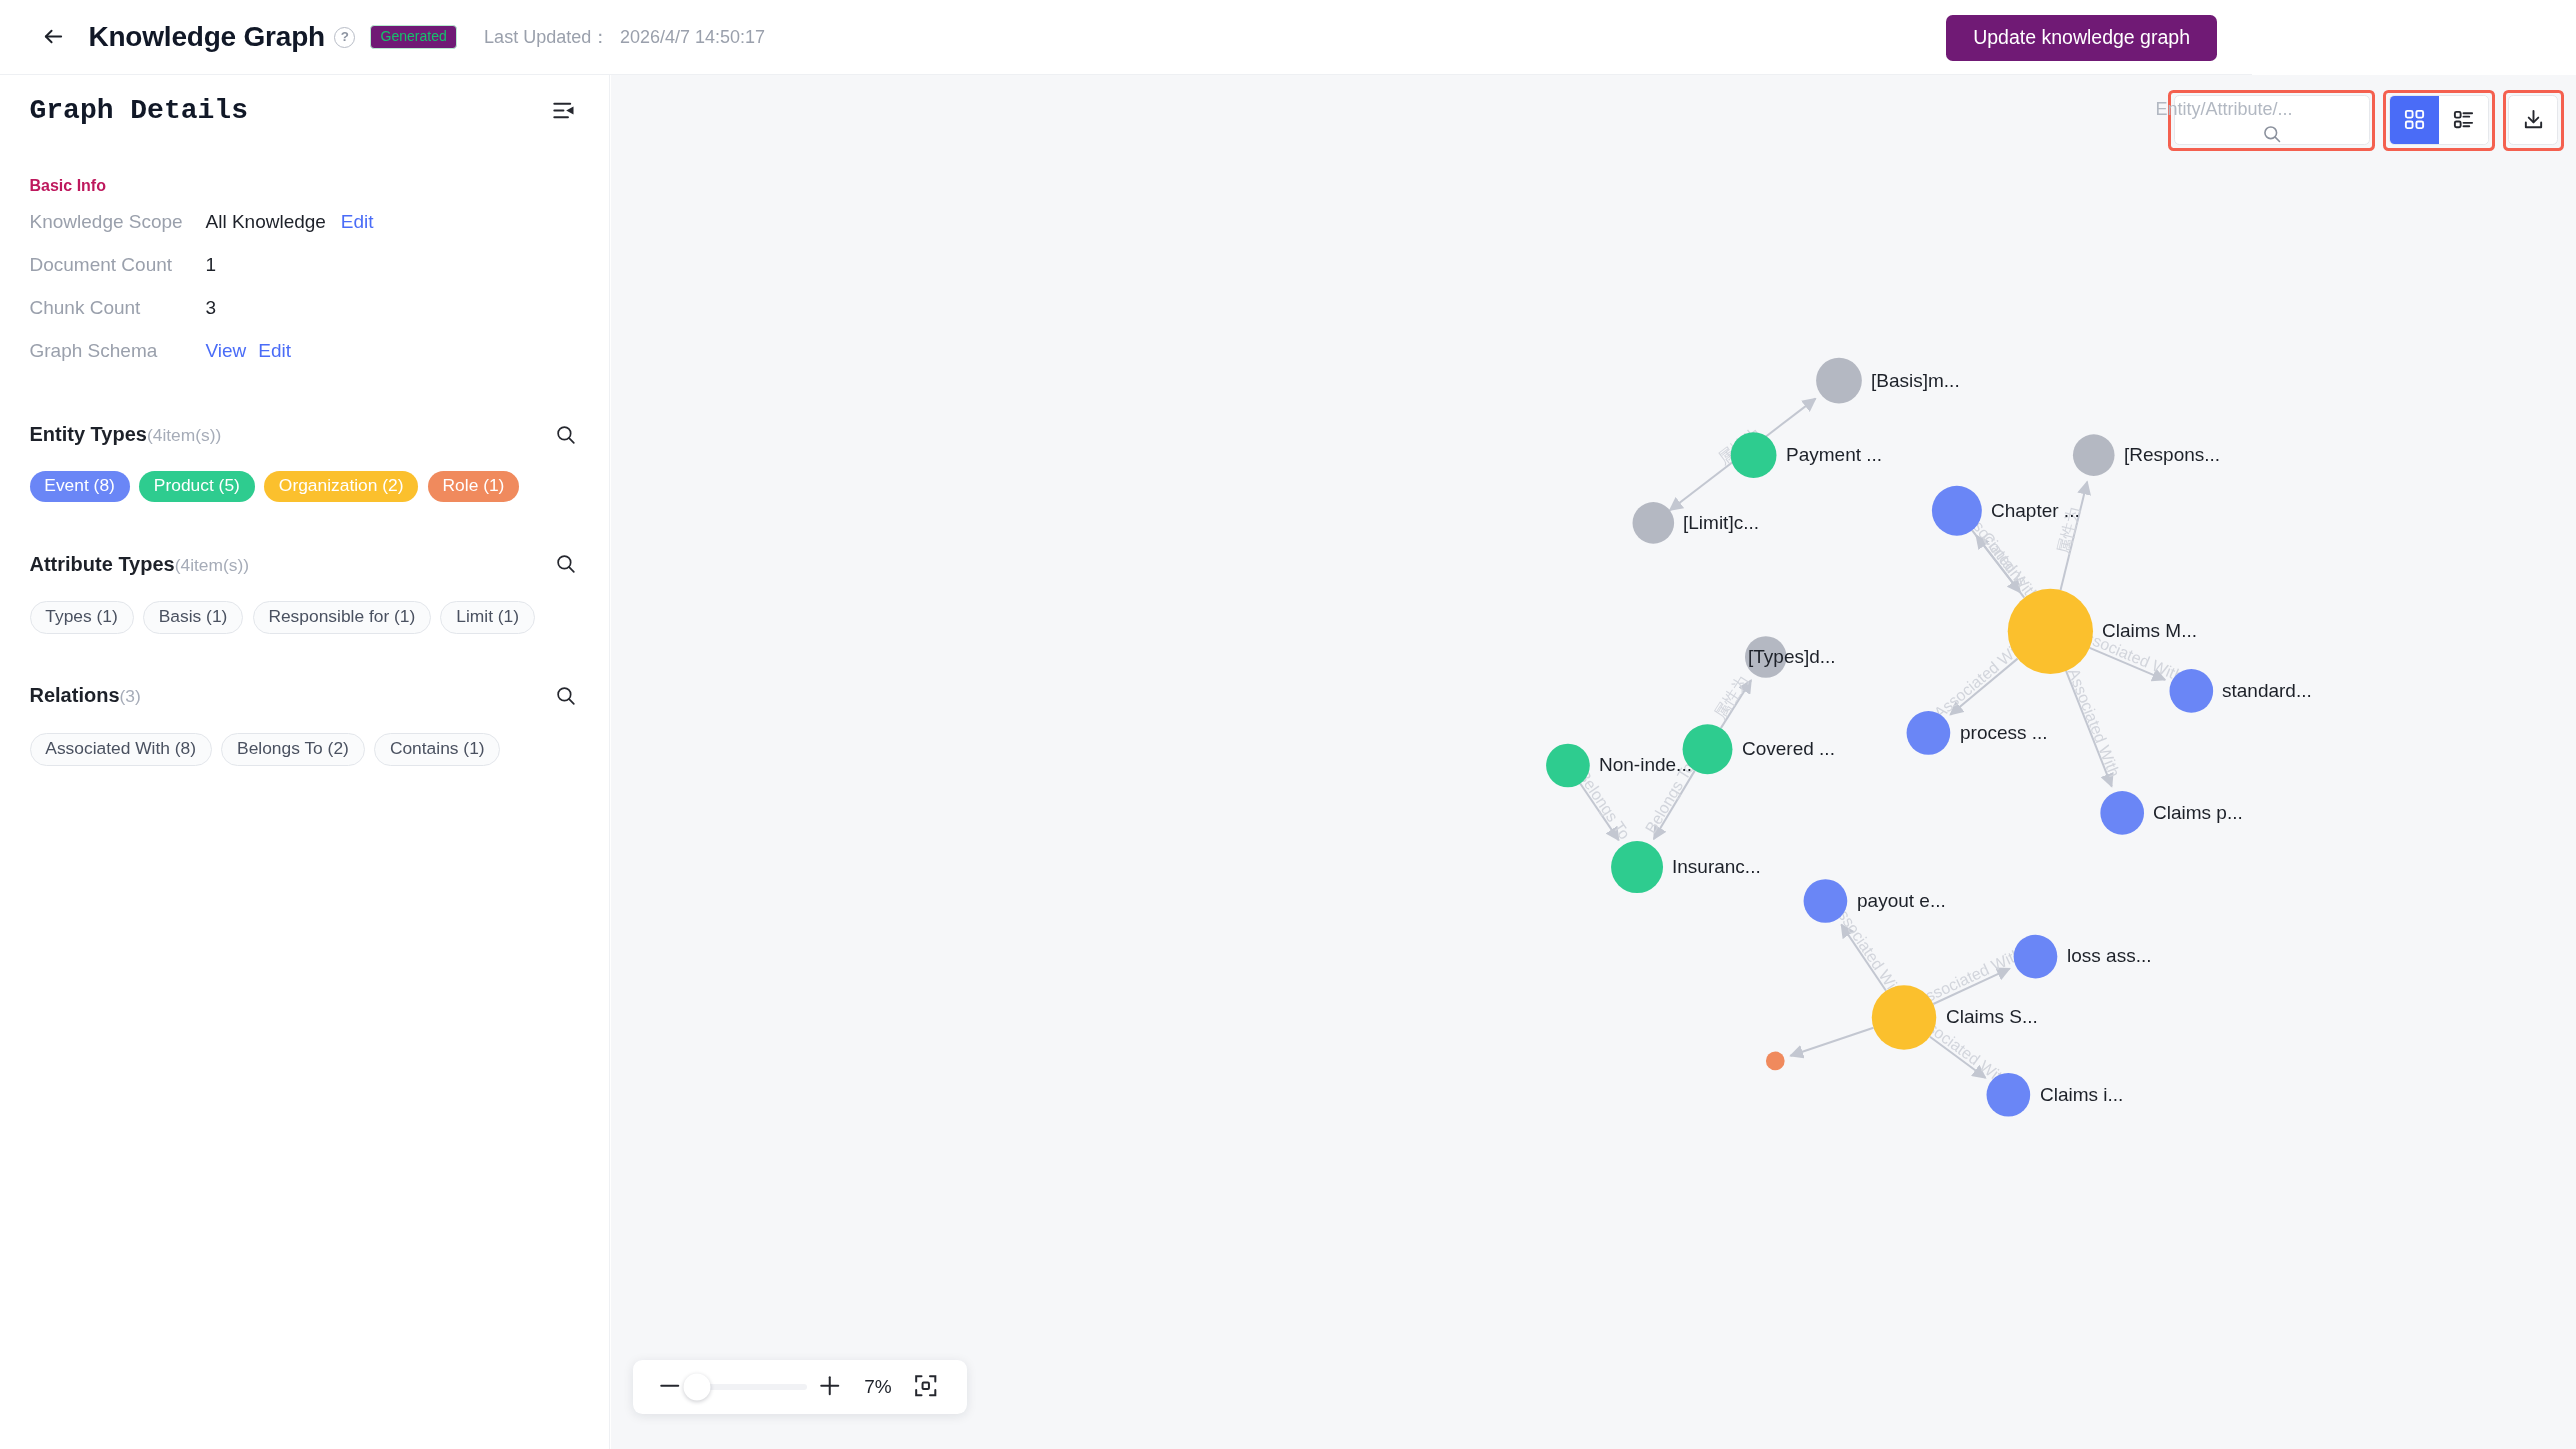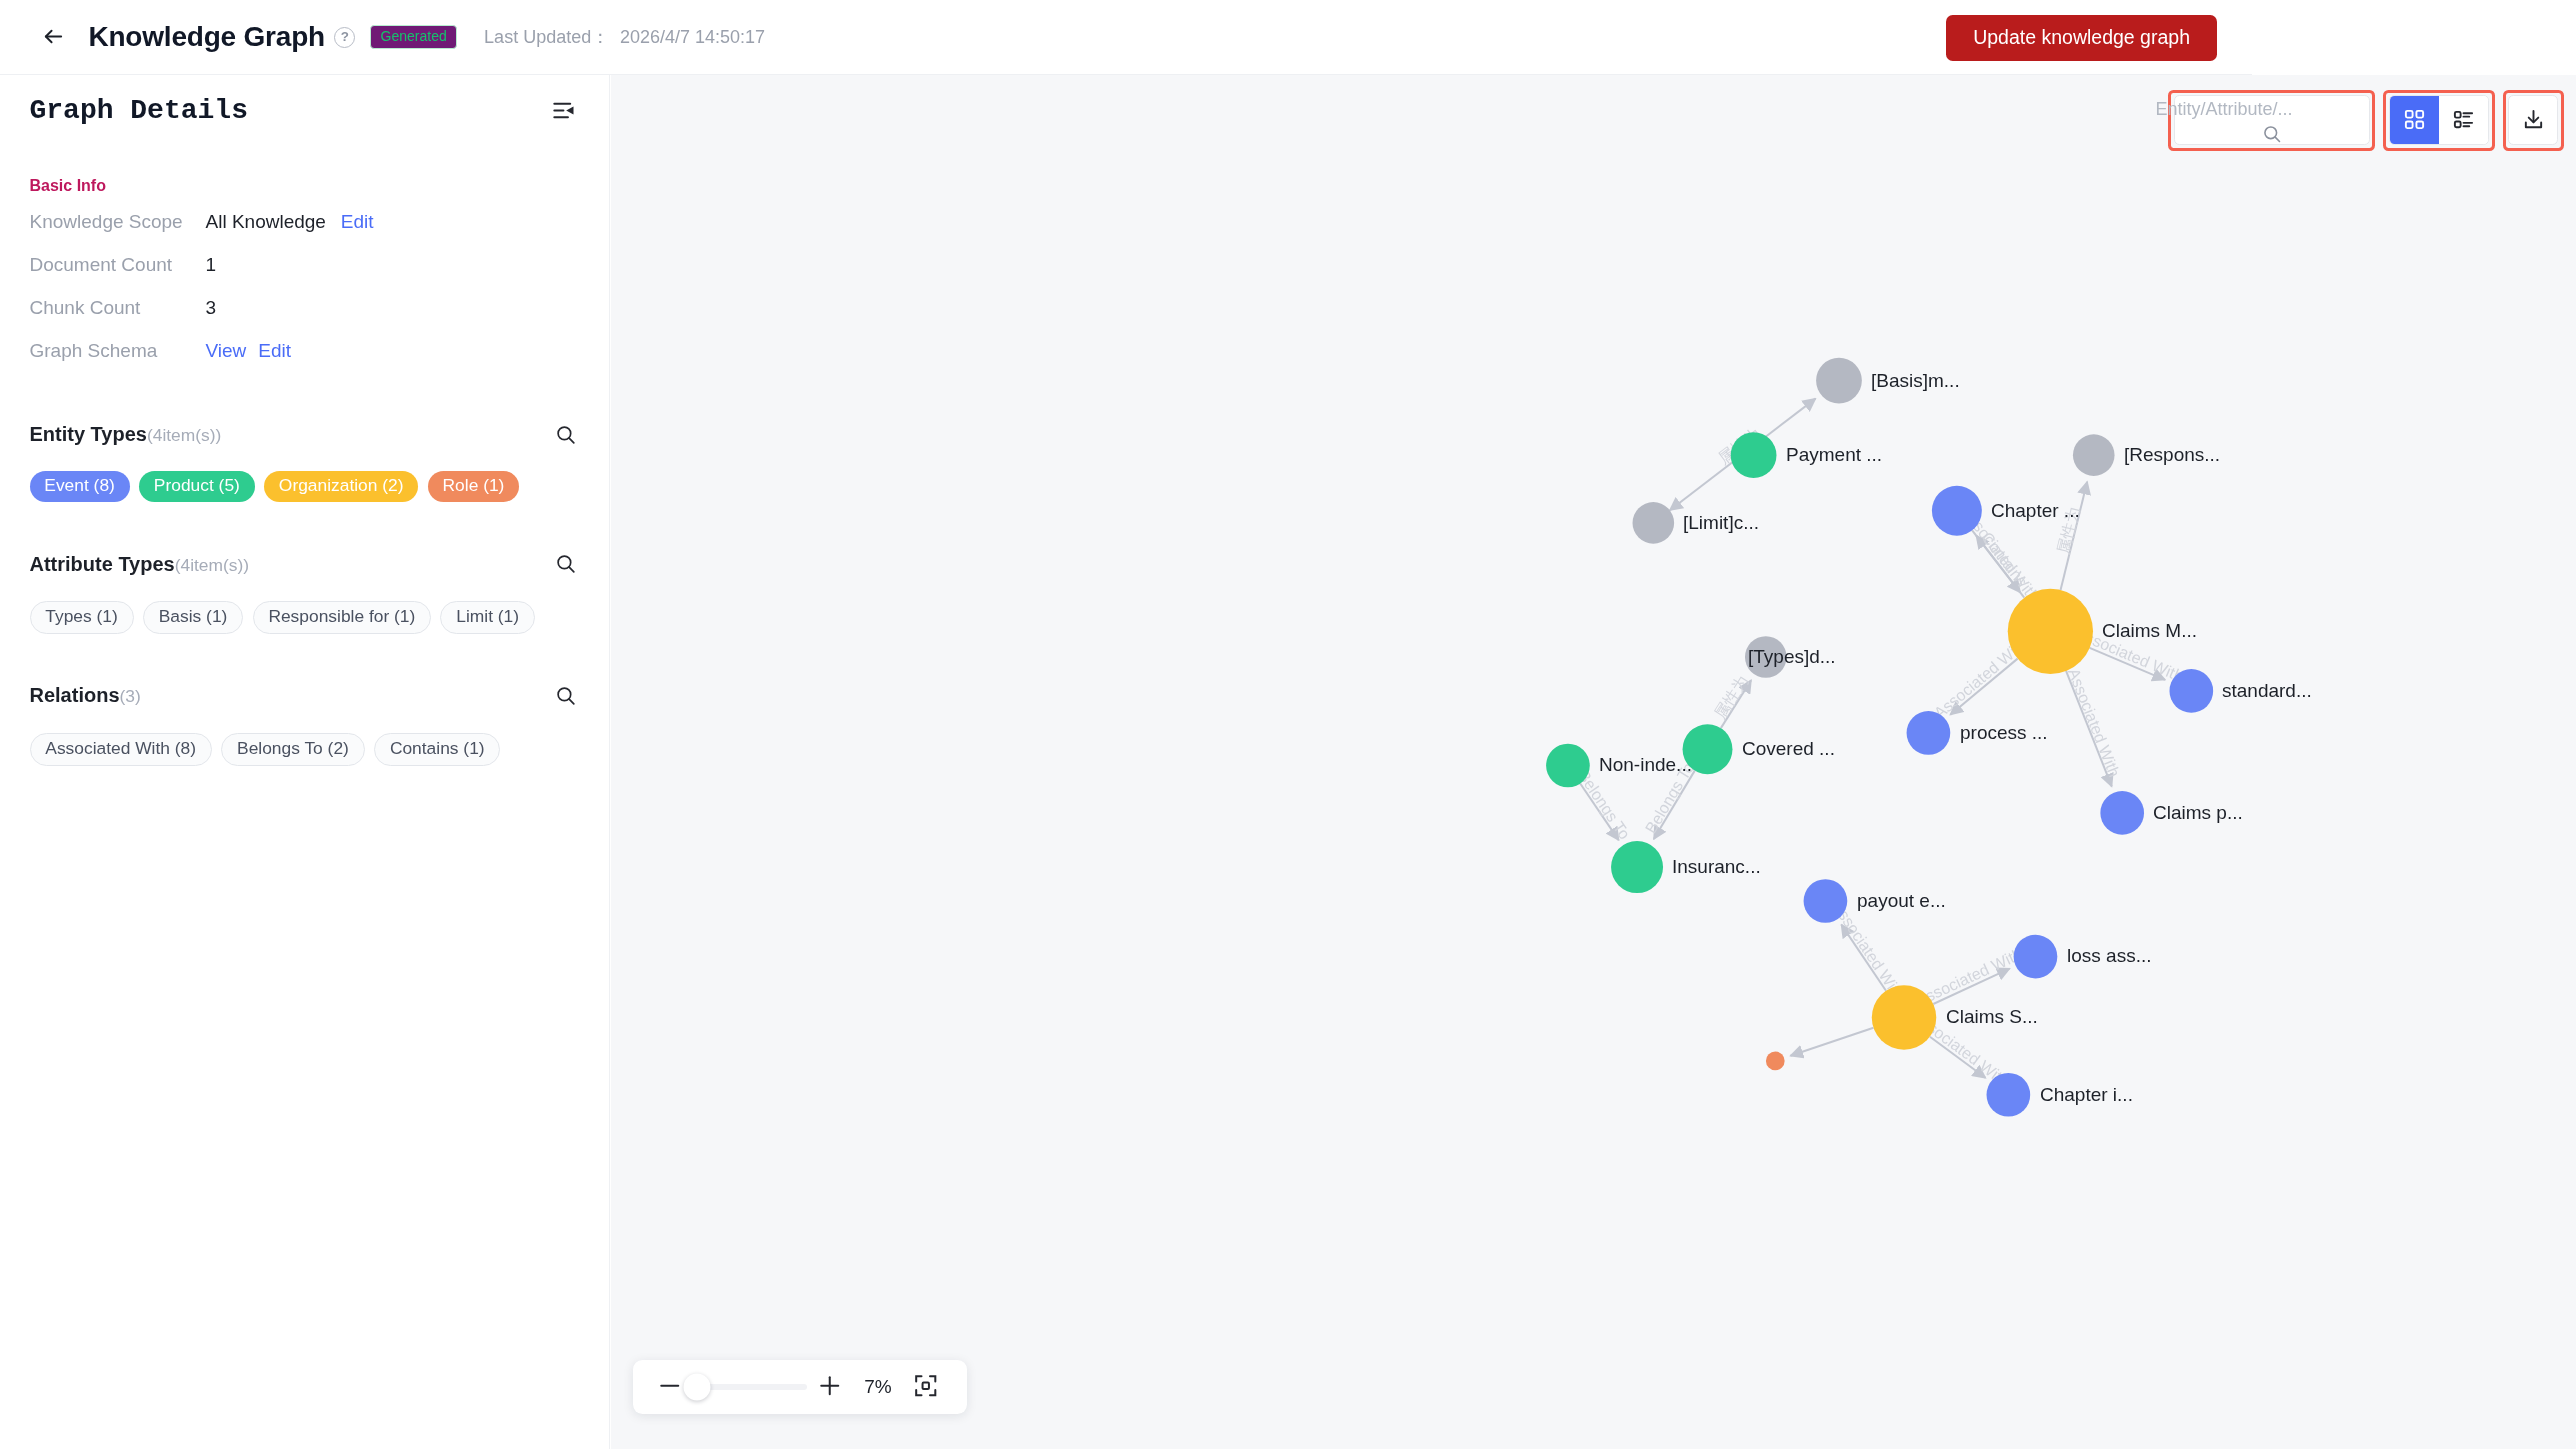--- a/index.html
+++ b/index.html
@@ -44,21 +44,21 @@
     font-size: 14px; line-height: 1; white-space: nowrap;
   }
   .updated-label {
     margin-left: 27px; font-size: 18px; color: #9aa0ac; white-space: nowrap;
   }
   .updated-value {
     margin-left: 10.7px; font-size: 18px; color: #9aa0ac; white-space: nowrap;
   }
   .update-btn {
     position: absolute; right: 35px; top: 14.8px;
-    background: #b91c1c; color: #fff;
+    background: #701a75; color: #fff;
     border: none; border-radius: 6.7px;
     height: 46px; padding: 0 27px;
     font-size: 19.5px; font-family: inherit;
     cursor: pointer; white-space: nowrap;
   }
 
   
   .sidebar {
     position: absolute; top: 75px; left: 0;
     width: 610px; height: 1374px;
@@ -381,21 +381,21 @@
       <div class="node-label" style="left: 1611px; top: 616px;">standard...</div>
       <div class="node-label" style="left: 1349px; top: 658px;">process ...</div>
       <div class="node-label" style="left: 1542px; top: 738px;">Claims p...</div>
       <div class="node-label" style="left: 1137px; top: 582px;">[Types]d...</div>
       <div class="node-label" style="left: 1131px; top: 674px;">Covered ...</div>
       <div class="node-label" style="left: 988px; top: 690px;">Non-inde...</div>
       <div class="node-label" style="left: 1061px; top: 792px;">Insuranc...</div>
       <div class="node-label" style="left: 1246px; top: 826px;">payout e...</div>
       <div class="node-label" style="left: 1456px; top: 881px;">loss ass...</div>
       <div class="node-label" style="left: 1335px; top: 942px;">Claims S...</div>
-      <div class="node-label" style="left: 1429px; top: 1020px;">Chapter i...</div>
+      <div class="node-label" style="left: 1429px; top: 1020px;">Claims i...</div>
     </div>
 
   <div class="toolbar">
     <div class="hl">
       <div class="search-box">
         <input type="text" placeholder="Entity/Attribute/..." style="">
         <span class="s-icon">
           <svg viewBox="0 0 24 24" fill="none" stroke="#8b919d" stroke-width="1.9" stroke-linecap="round">
             <circle cx="10.5" cy="10.5" r="7"></circle>
               <line x1="15.8" y1="15.8" x2="21" y2="21"></line>

